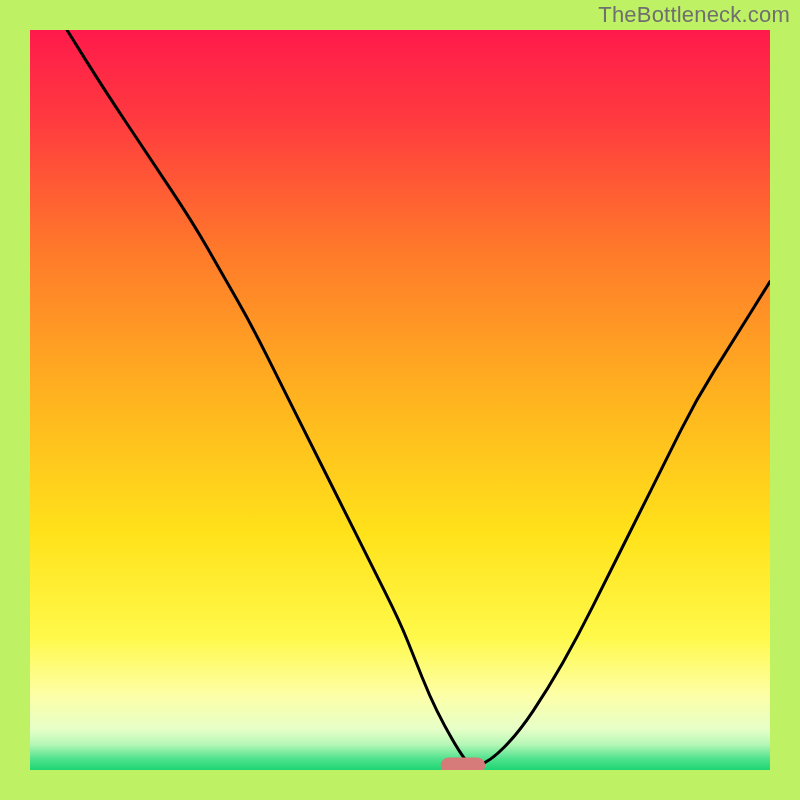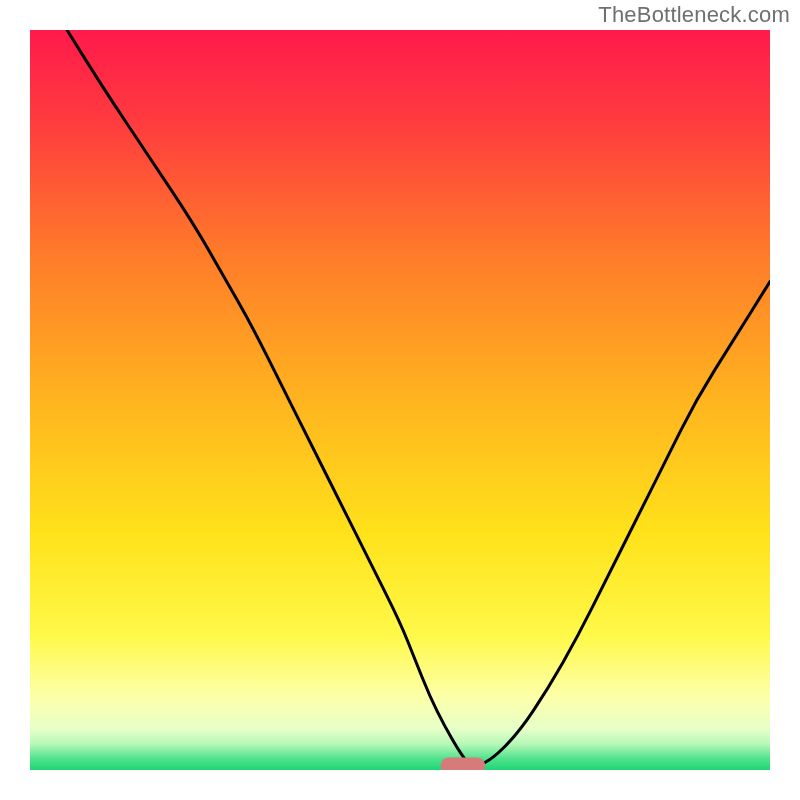--- a/index.html
+++ b/index.html
@@ -7,21 +7,21 @@
     padding: 0;
     width: 800px;
     height: 800px;
     background: #000;
     font-family: Arial, Helvetica, sans-serif;
   }
   .frame {
     position: relative;
     width: 800px;
     height: 800px;
-    background: #ffffff;
+    background: #bef264;
   }
   .watermark {
     position: absolute;
     top: 2px;
     right: 10px;
     color: #6f6f6f;
     font-size: 22px;
     font-weight: 500;
     letter-spacing: 0.2px;
   }

